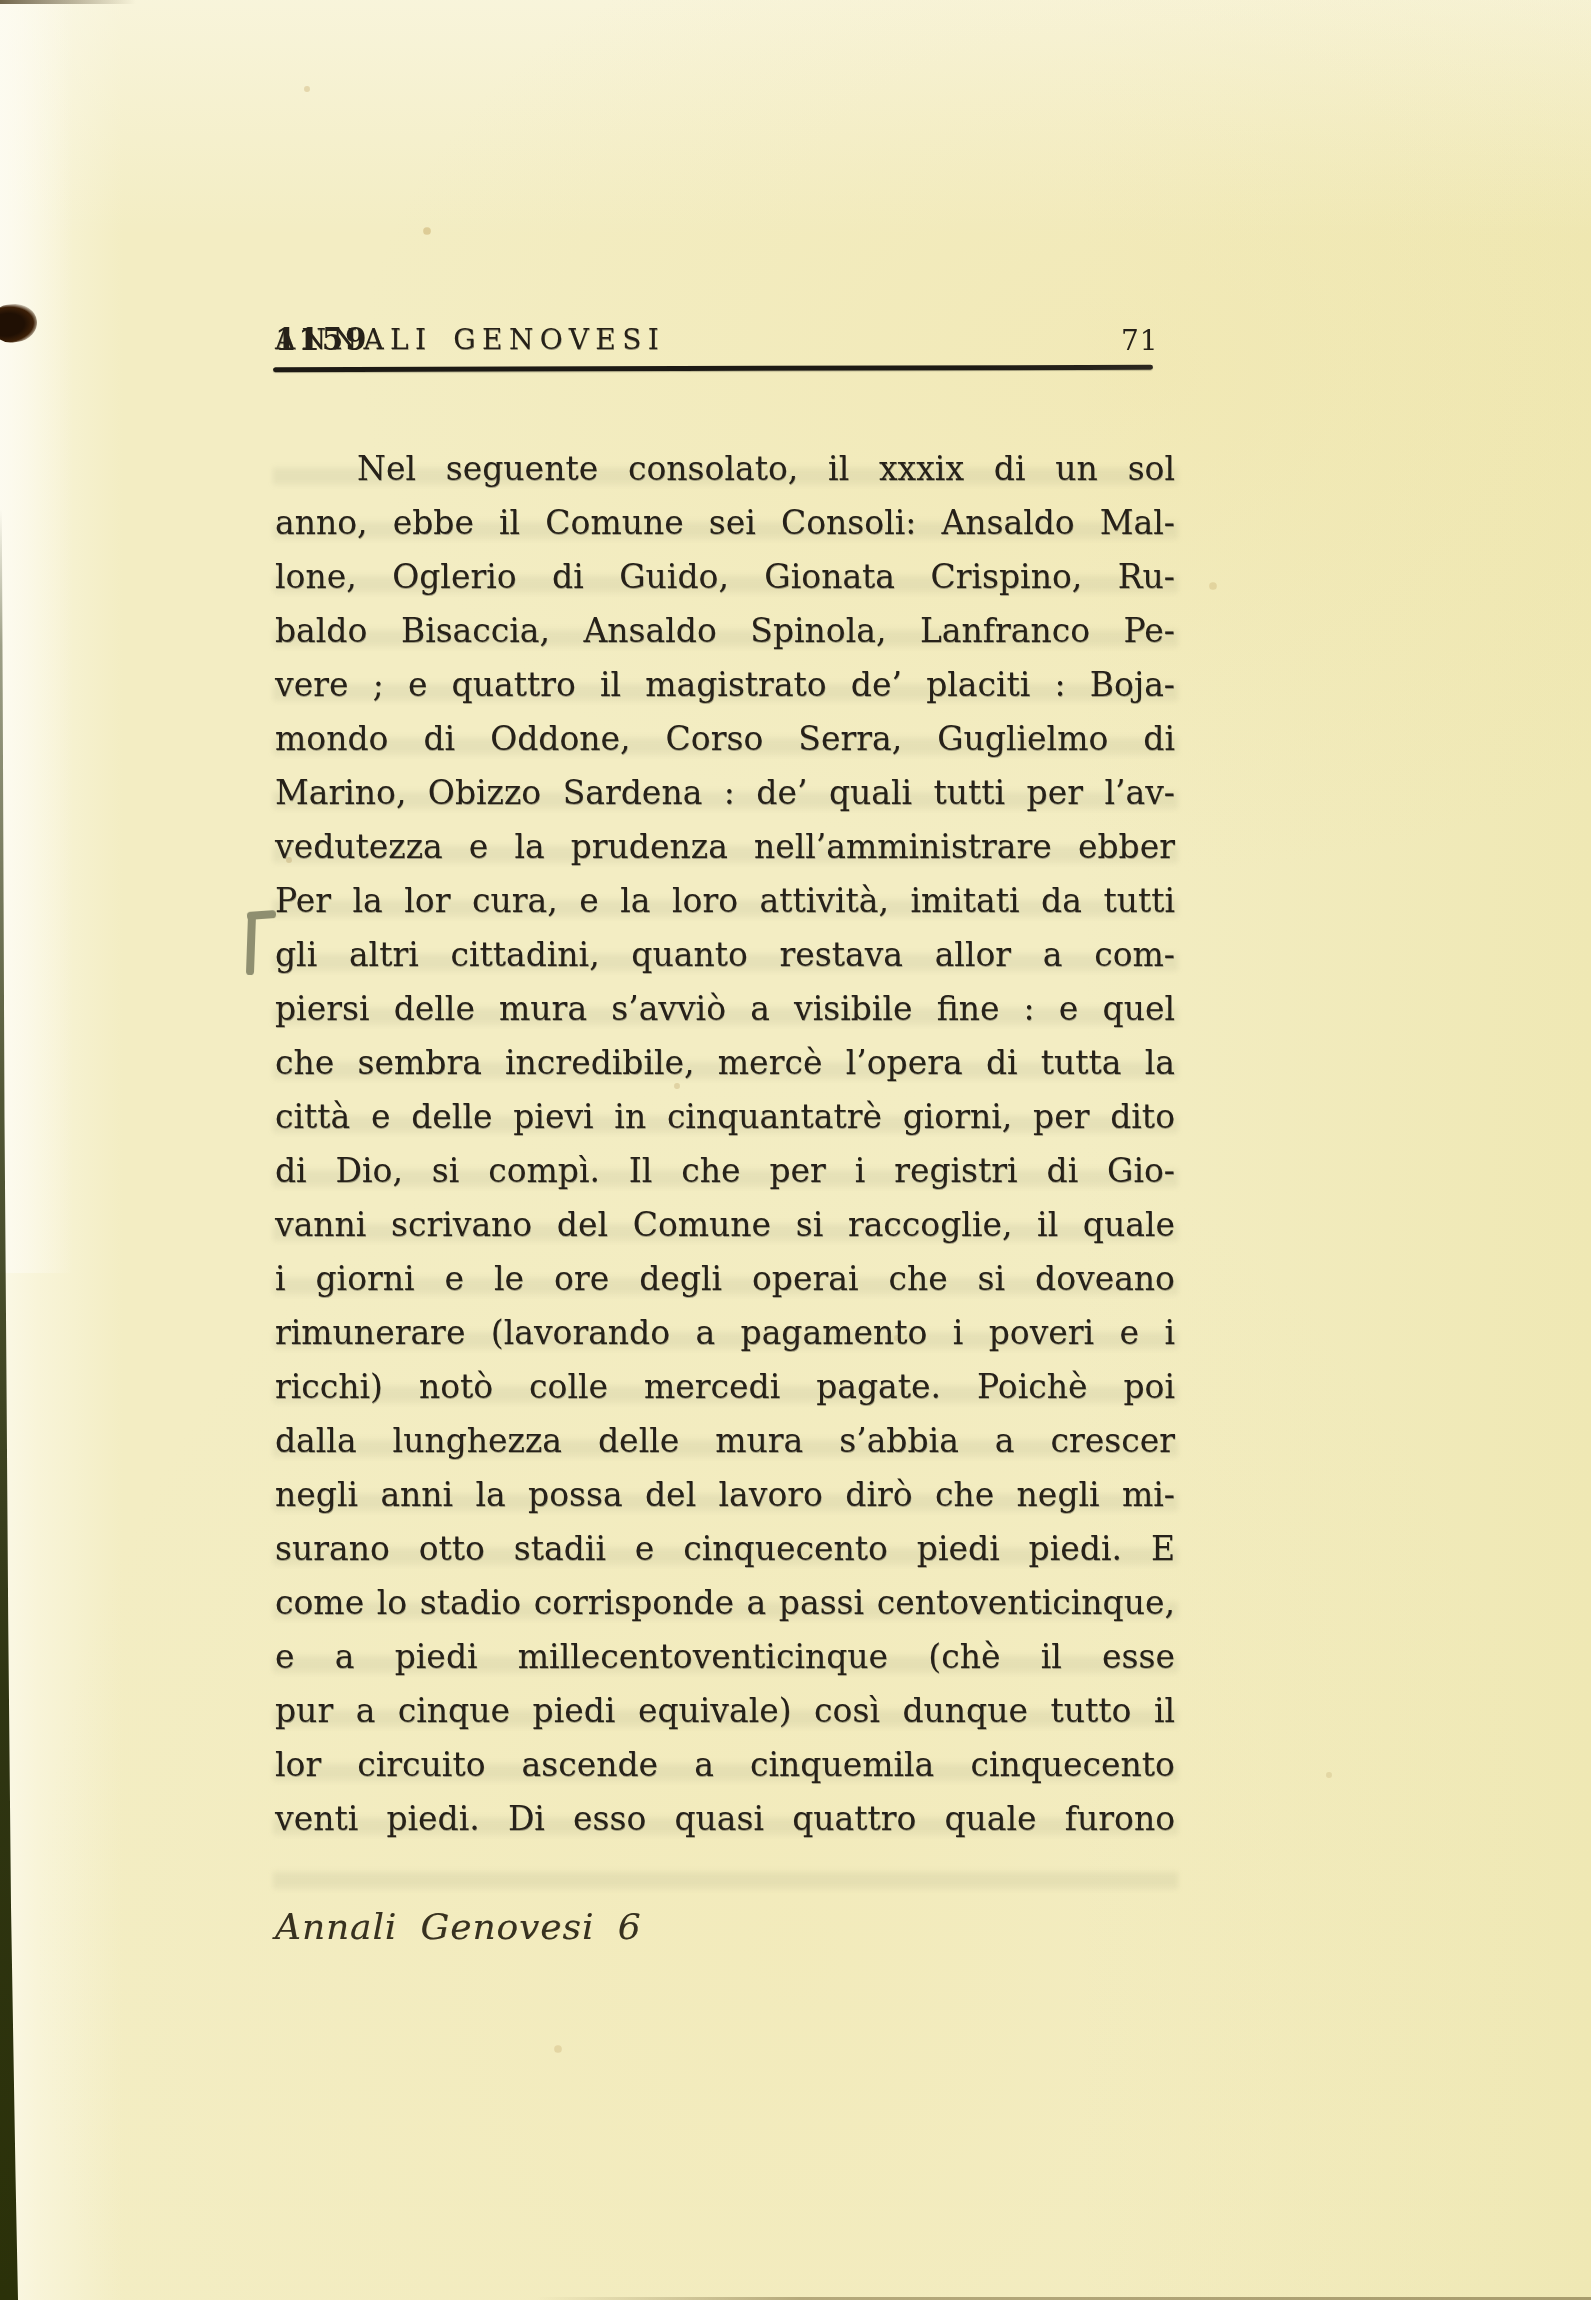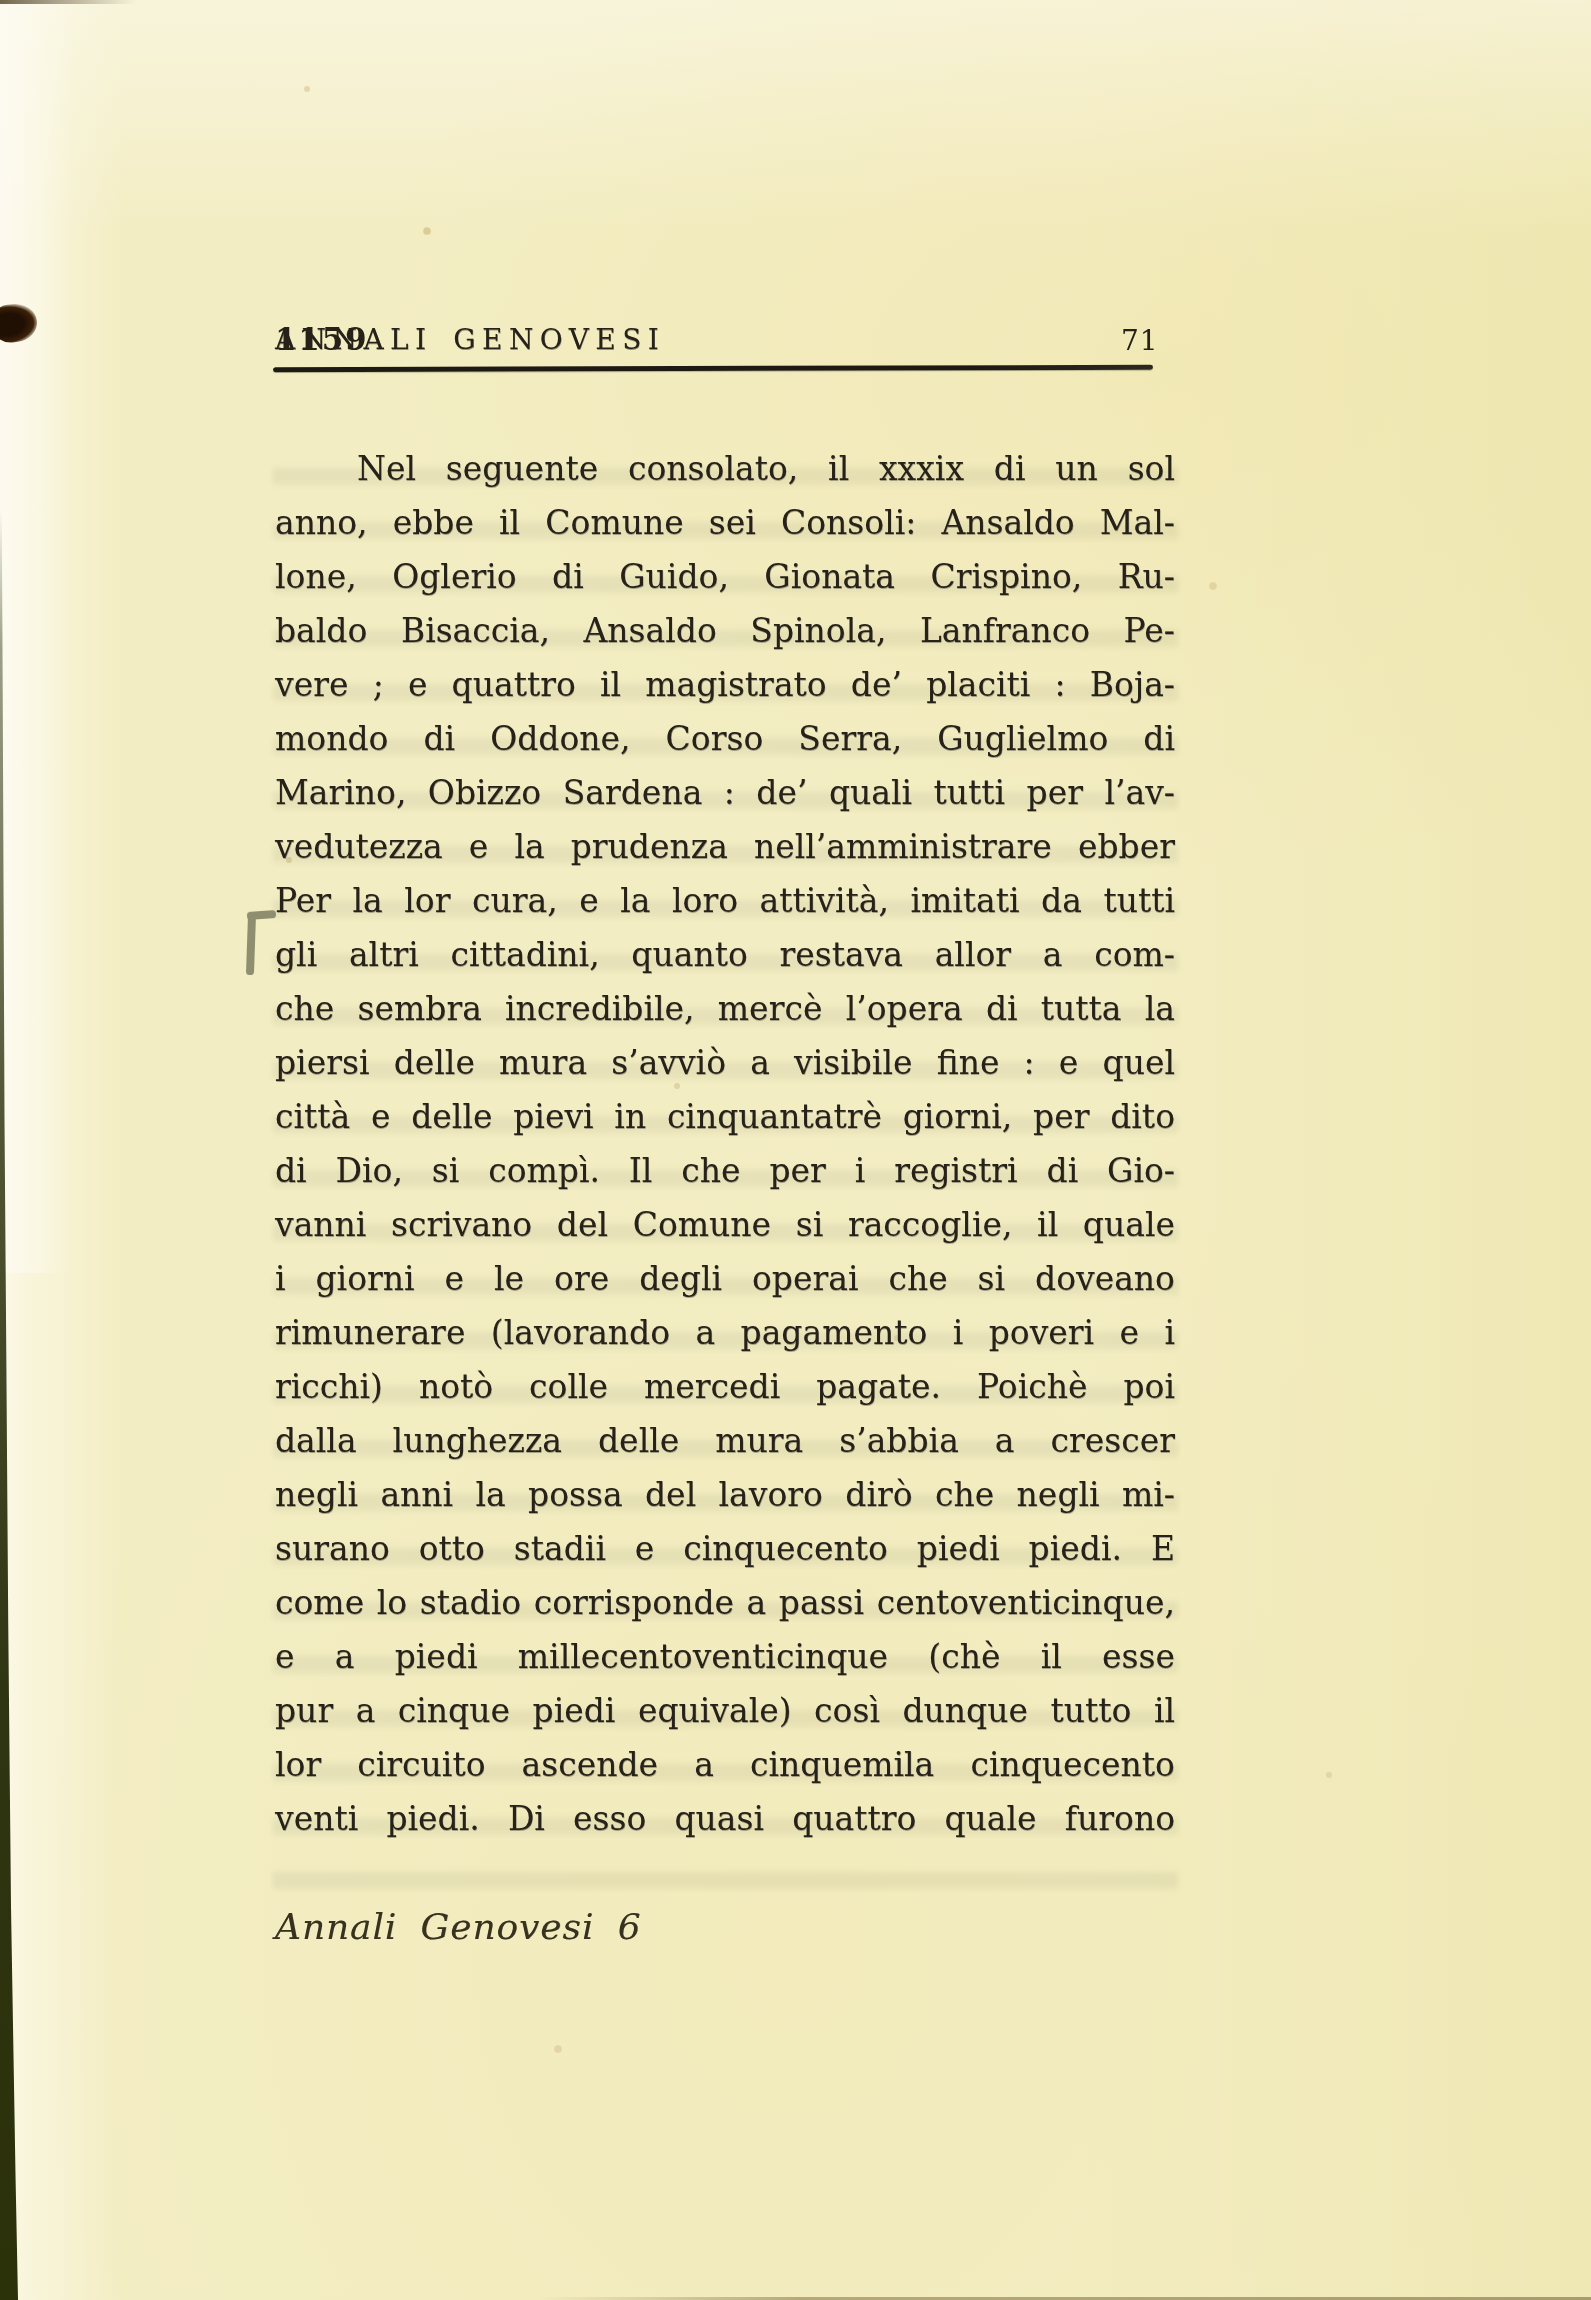--- a/index.html
+++ b/index.html
@@ -154,22 +154,22 @@
       <div class="line indent">Nel seguente consolato, il xxxix di un sol</div>
       <div class="line">anno, ebbe il Comune sei Consoli: Ansaldo Mal-</div>
       <div class="line">lone, Oglerio di Guido, Gionata Crispino, Ru-</div>
       <div class="line">baldo Bisaccia, Ansaldo Spinola, Lanfranco Pe-</div>
       <div class="line">vere ; e quattro il magistrato de’ placiti : Boja-</div>
       <div class="line">mondo di Oddone, Corso Serra, Guglielmo di</div>
       <div class="line">Marino, Obizzo Sardena : de’ quali tutti per l’av-</div>
       <div class="line">vedutezza e la prudenza nell’amministrare ebber</div>
       <div class="line">Per la lor cura, e la loro attività, imitati da tutti</div>
       <div class="line">gli altri cittadini, quanto restava allor a com-</div>
+      <div class="line">piersi delle mura s’avviò a visibile fine : e quel</div>
       <div class="line">che sembra incredibile, mercè l’opera di tutta la</div>
-      <div class="line">piersi delle mura s’avviò a visibile fine : e quel</div>
       <div class="line">città e delle pievi in cinquantatrè giorni, per dito</div>
       <div class="line">di Dio, si compì. Il che per i registri di Gio-</div>
       <div class="line">vanni scrivano del Comune si raccoglie, il quale</div>
       <div class="line">i giorni e le ore degli operai che si doveano</div>
       <div class="line">rimunerare (lavorando a pagamento i poveri e i</div>
       <div class="line">ricchi) notò colle mercedi pagate. Poichè poi</div>
       <div class="line">dalla lunghezza delle mura s’abbia a crescer</div>
       <div class="line">negli anni la possa del lavoro dirò che negli mi-</div>
       <div class="line">surano otto stadii e cinquecento piedi piedi. E</div>
       <div class="line">come lo stadio corrisponde a passi centoventicinque,</div>

